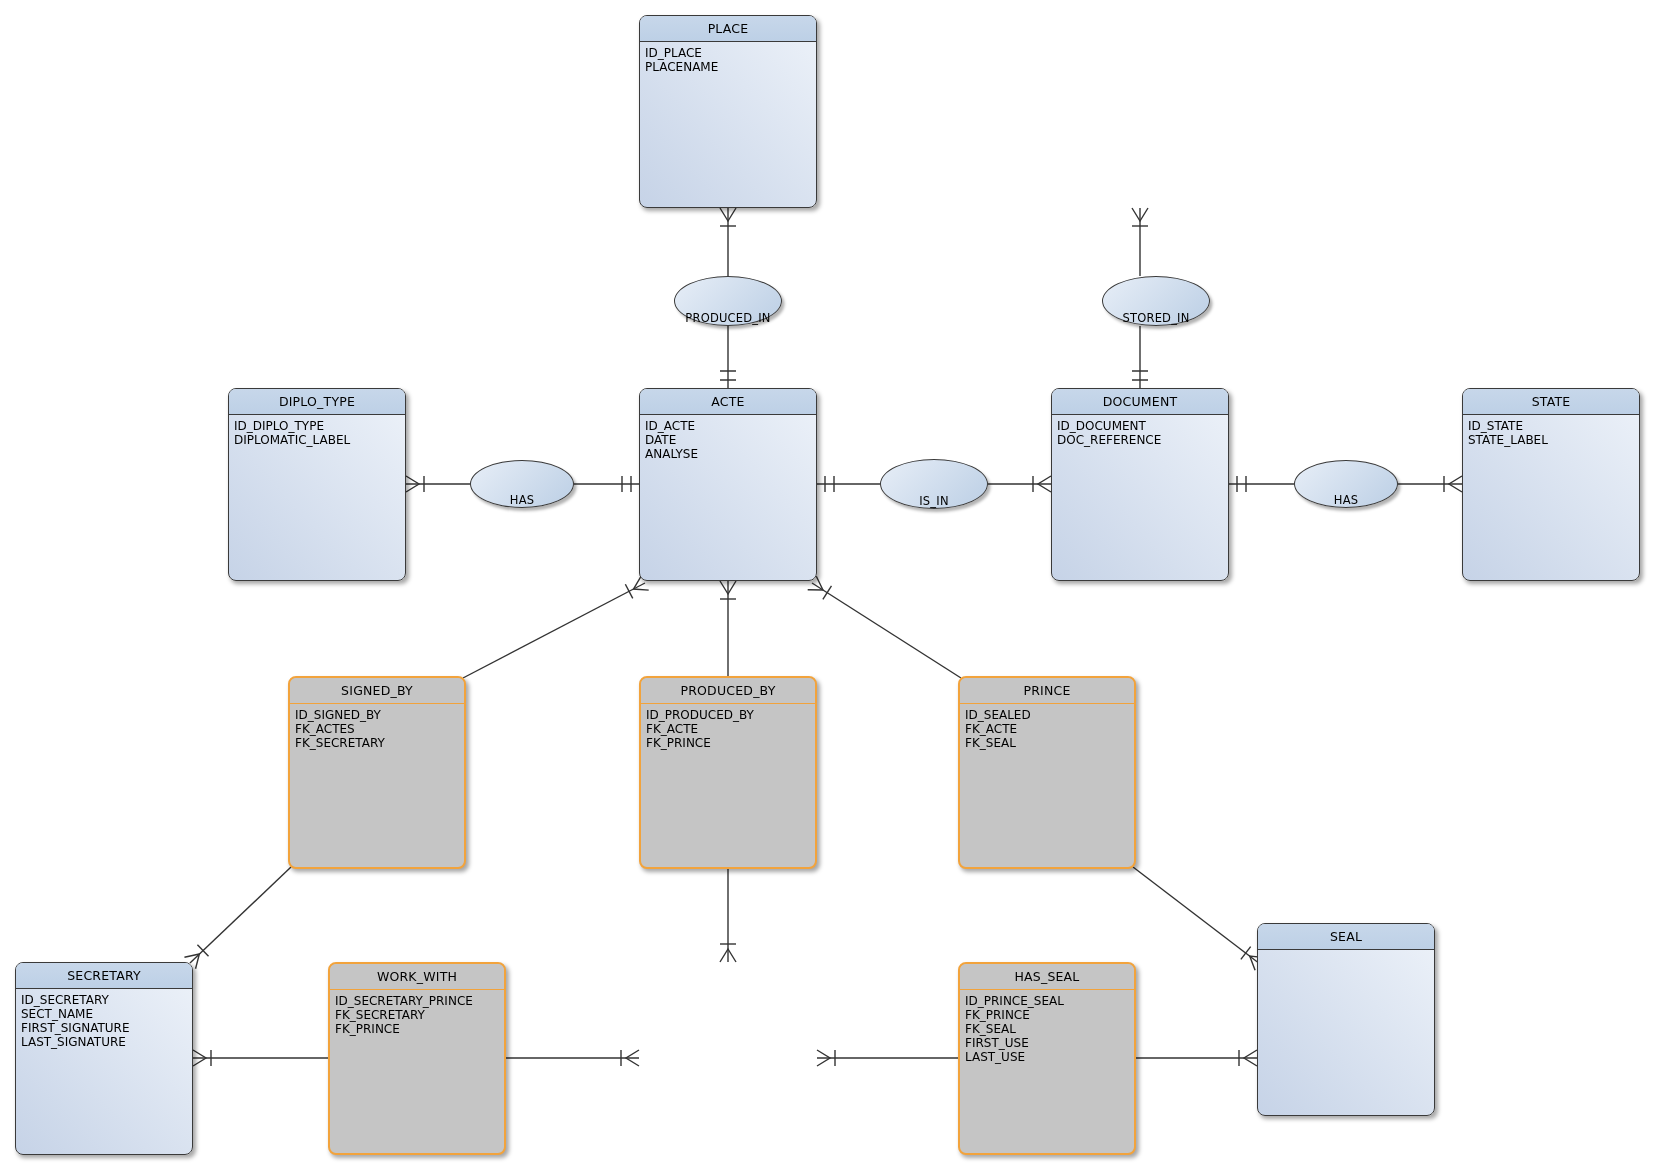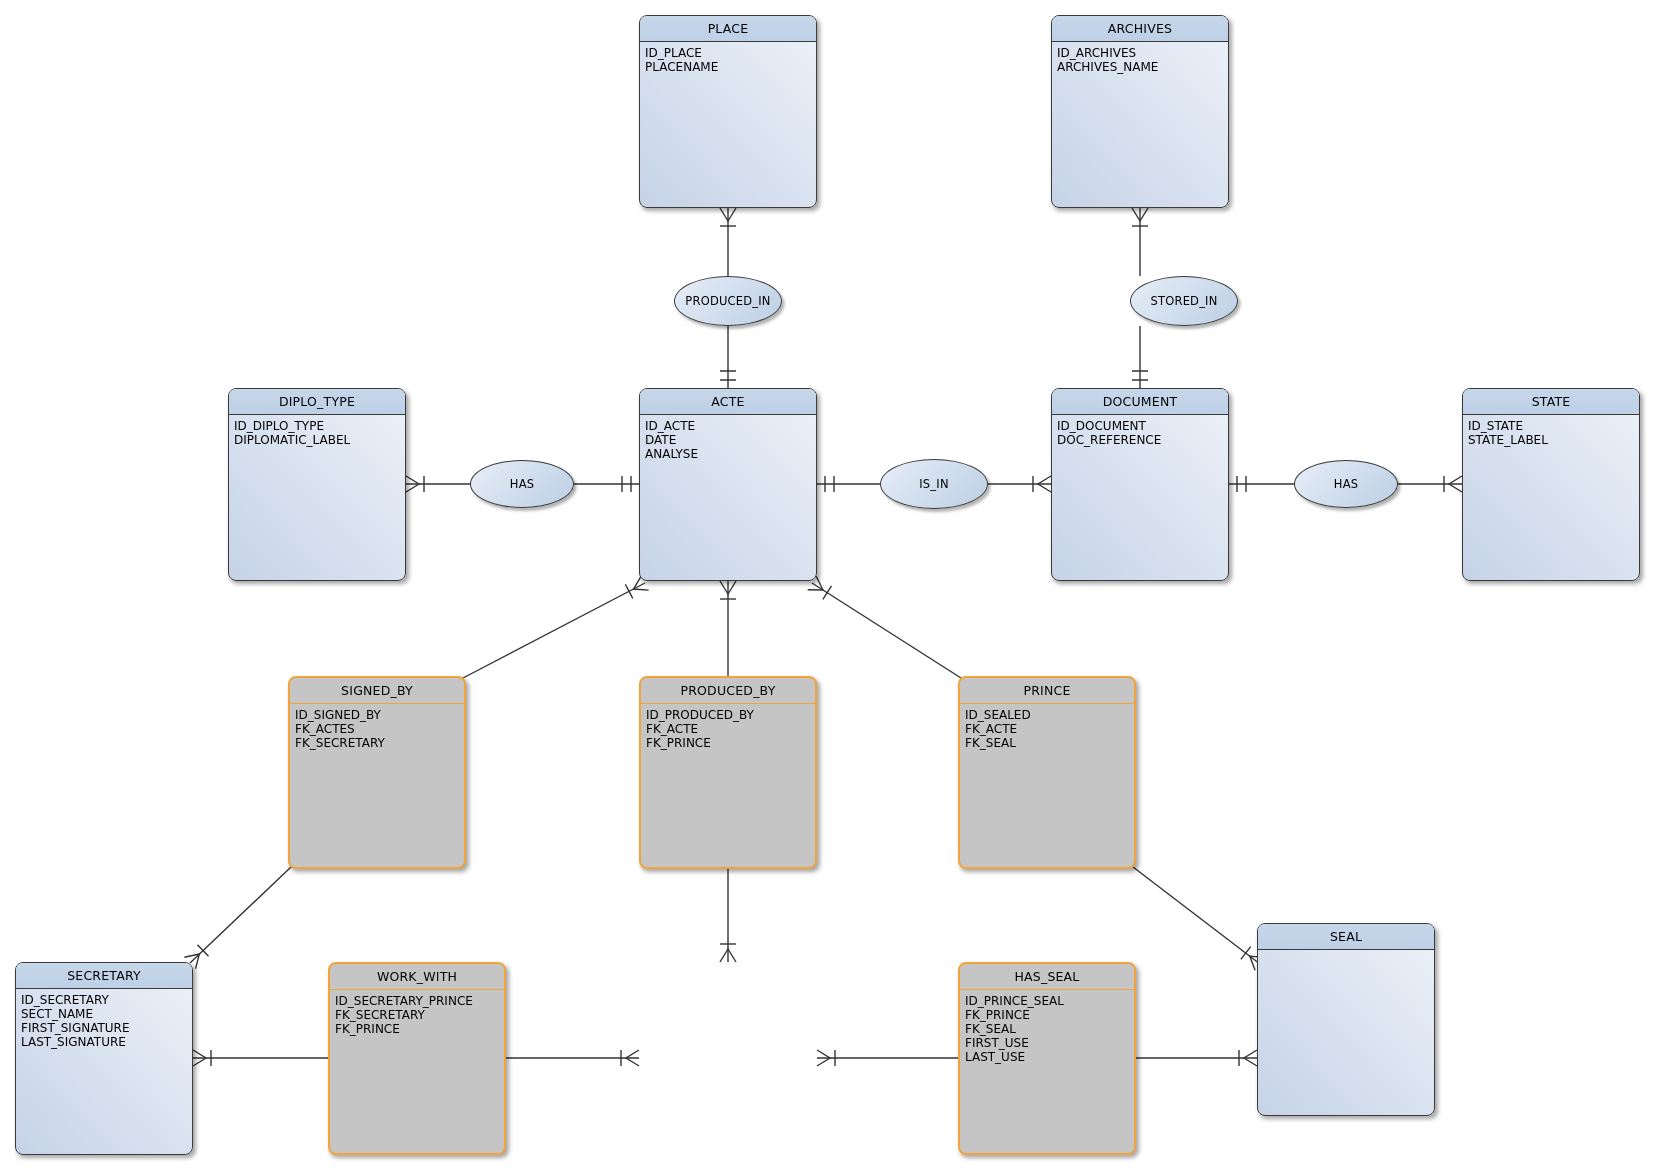--- a/index.html
+++ b/index.html
@@ -42,21 +42,21 @@
   }
   .node.assoc .hdr{
     background:var(--association-fill);
     border-bottom:1.6px solid var(--association-border);
   }
   .rel{
     position:absolute;box-sizing:border-box;
     border:1.5px solid var(--entity-border);border-radius:50%;
     background:linear-gradient(135deg,#e7eef7 0%,#bccfe5 100%);
     box-shadow:2.5px 3px 3px rgba(0,0,0,0.3);
-    display:flex;align-items:center;justify-content:center;
+    display:flex;align-items:flex-end;justify-content:center;
   }
   .rel span{font-size:11.5px;letter-spacing:.2px;}
 </style>
 </head>
 <body>
 
 <div class="canvas">
 
   <svg class="conn-layer" width="1656" height="1171" viewBox="0 0 1656 1171">
     <defs>
@@ -156,27 +156,20 @@
   </svg>
 
   <div class="node" style="left:639px;top:15px">
     <div class="hdr">PLACE</div>
     <div class="bd">
       <div class="attr">ID_PLACE</div>
       <div class="attr">PLACENAME</div>
     </div>
   </div>
 
-  <div class="node" style="left:1051px;top:15px">
-    <div class="hdr">ARCHIVES</div>
-    <div class="bd">
-      <div class="attr">ID_ARCHIVES</div>
-      <div class="attr">ARCHIVES_NAME</div>
-    </div>
-  </div>
 
   <div class="node" style="left:228px;top:388px">
     <div class="hdr">DIPLO_TYPE</div>
     <div class="bd">
       <div class="attr">ID_DIPLO_TYPE</div>
       <div class="attr">DIPLOMATIC_LABEL</div>
     </div>
   </div>
 
   <div class="node" style="left:1051px;top:388px">
@@ -263,21 +256,21 @@
   </div>
 
   <div class="node" style="left:1257px;top:923px">
     <div class="hdr">SEAL</div>
   </div>
 
   <div class="rel" style="left:674px;top:276px;width:108px;height:50px">
     <span>PRODUCED_IN</span>
   </div>
 
-  <div class="rel" style="left:1130px;top:276px;width:108px;height:50px">
+  <div class="rel" style="left:1102px;top:276px;width:108px;height:50px">
     <span>STORED_IN</span>
   </div>
 
   <div class="rel" style="left:470px;top:460px;width:104px;height:48px">
     <span>HAS</span>
   </div>
 
   <div class="rel" style="left:880px;top:459px;width:108px;height:50px">
     <span>IS_IN</span>
   </div>

